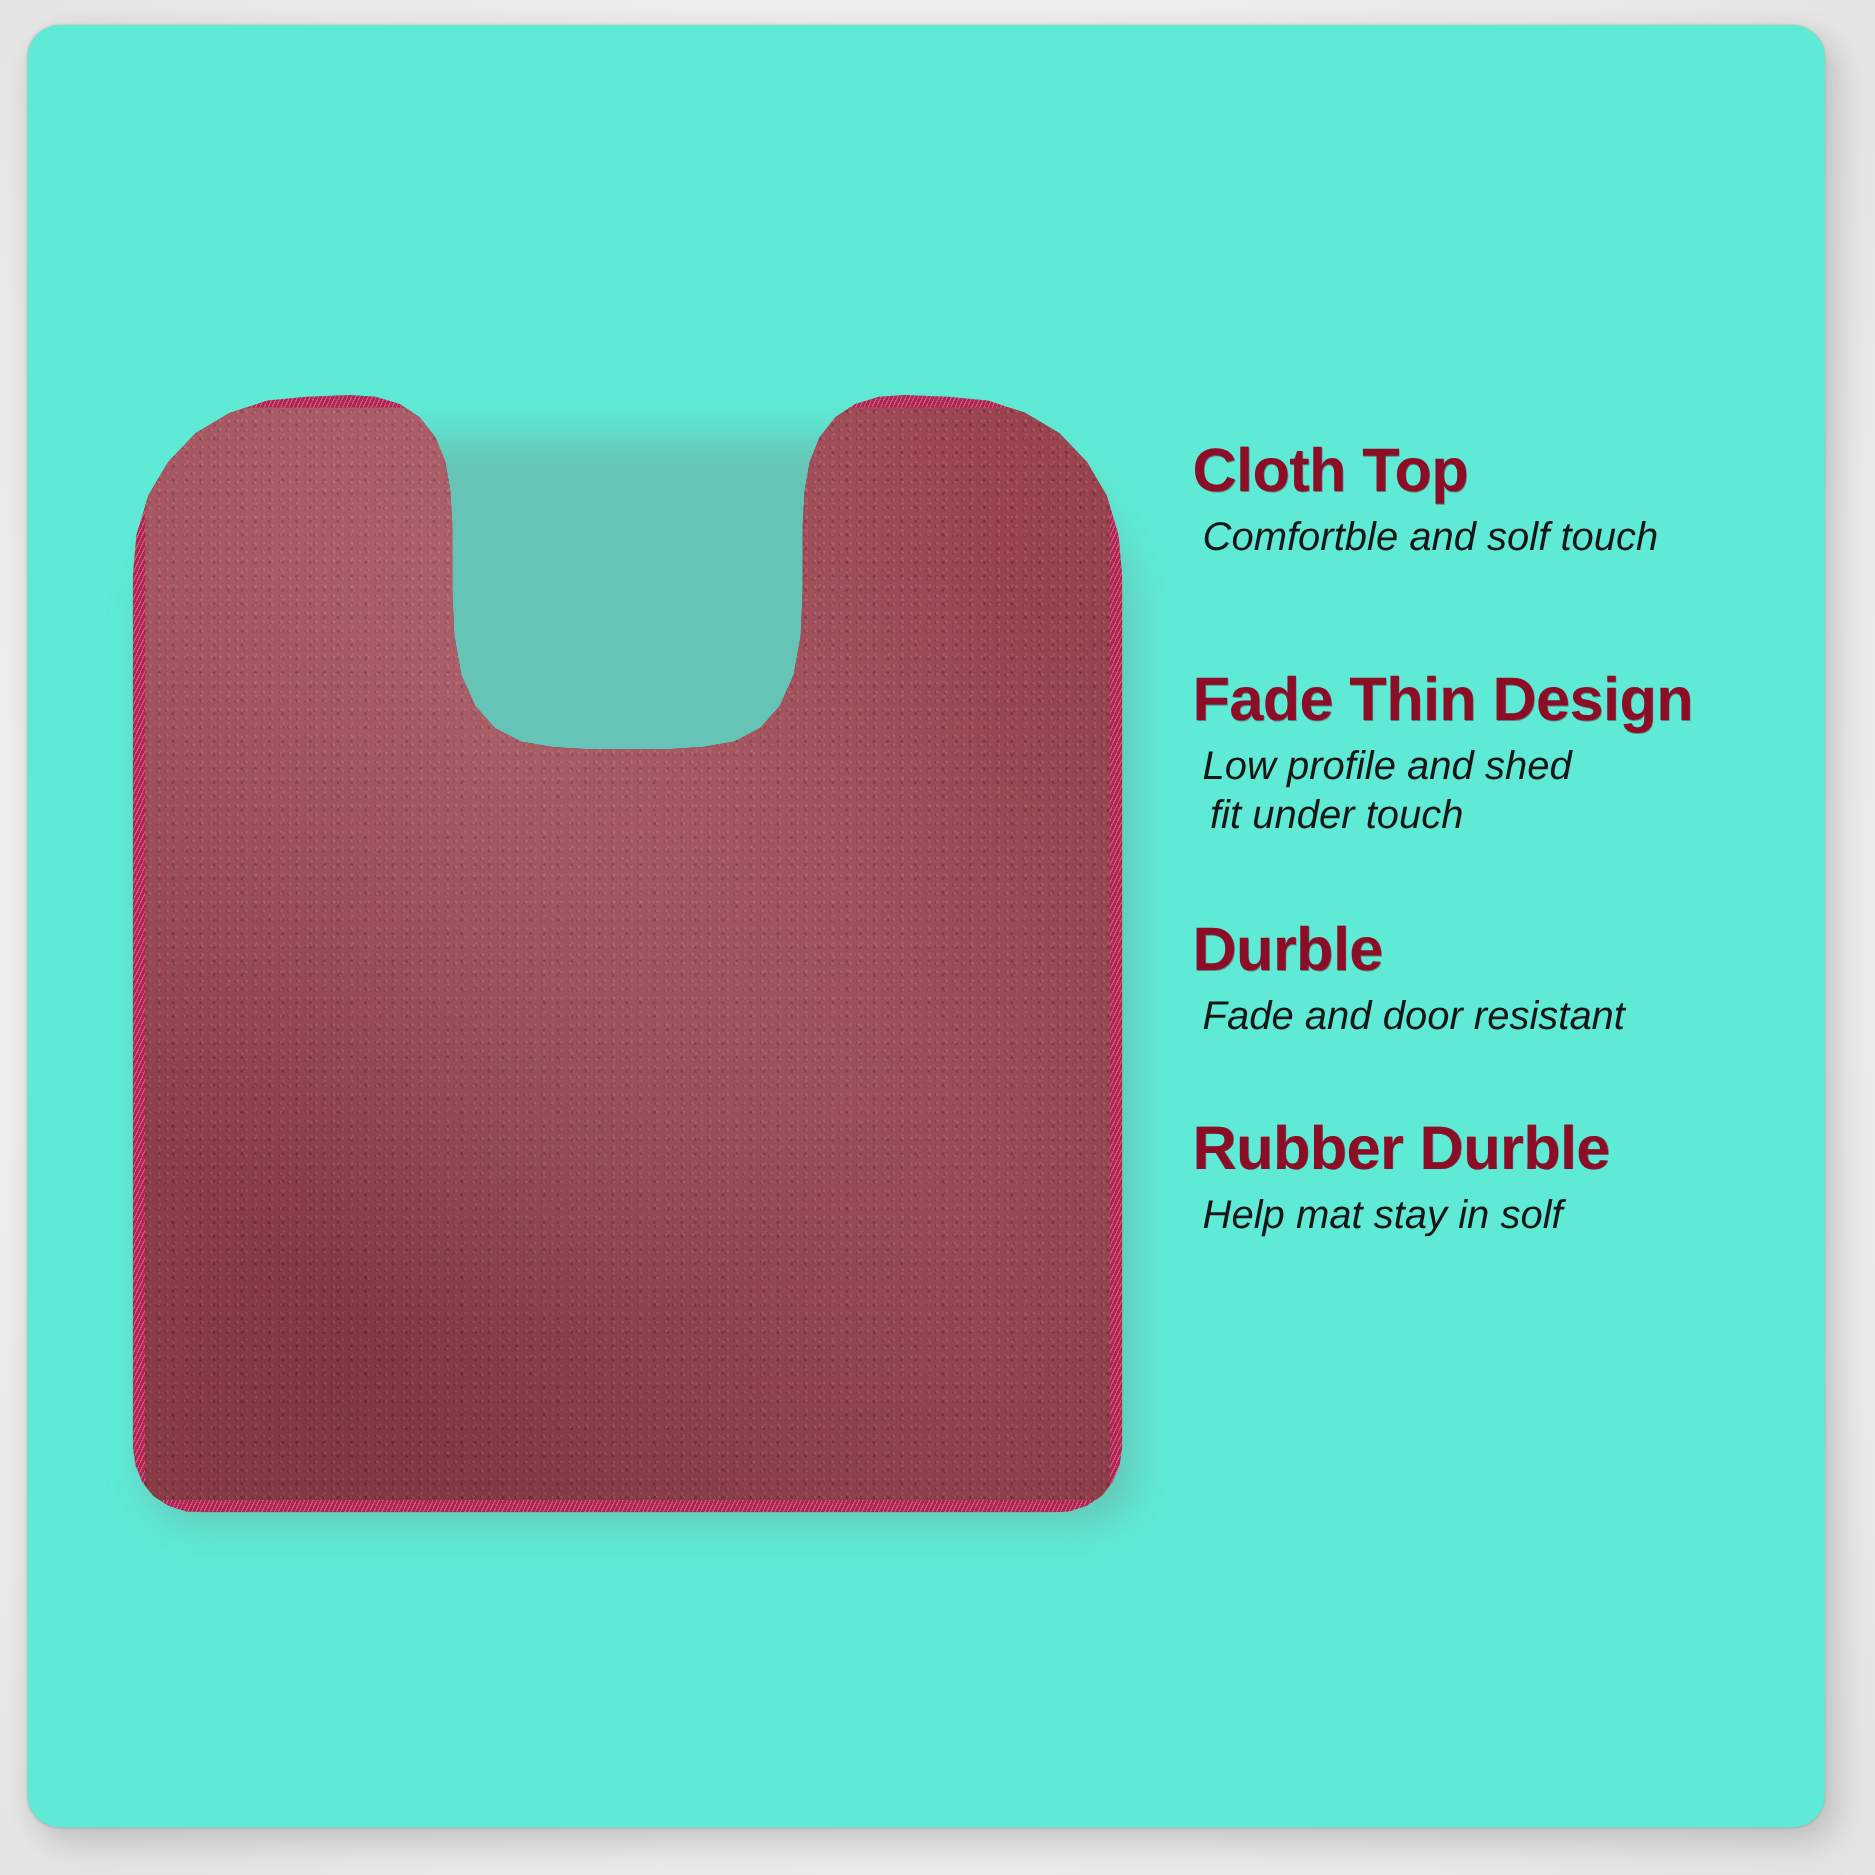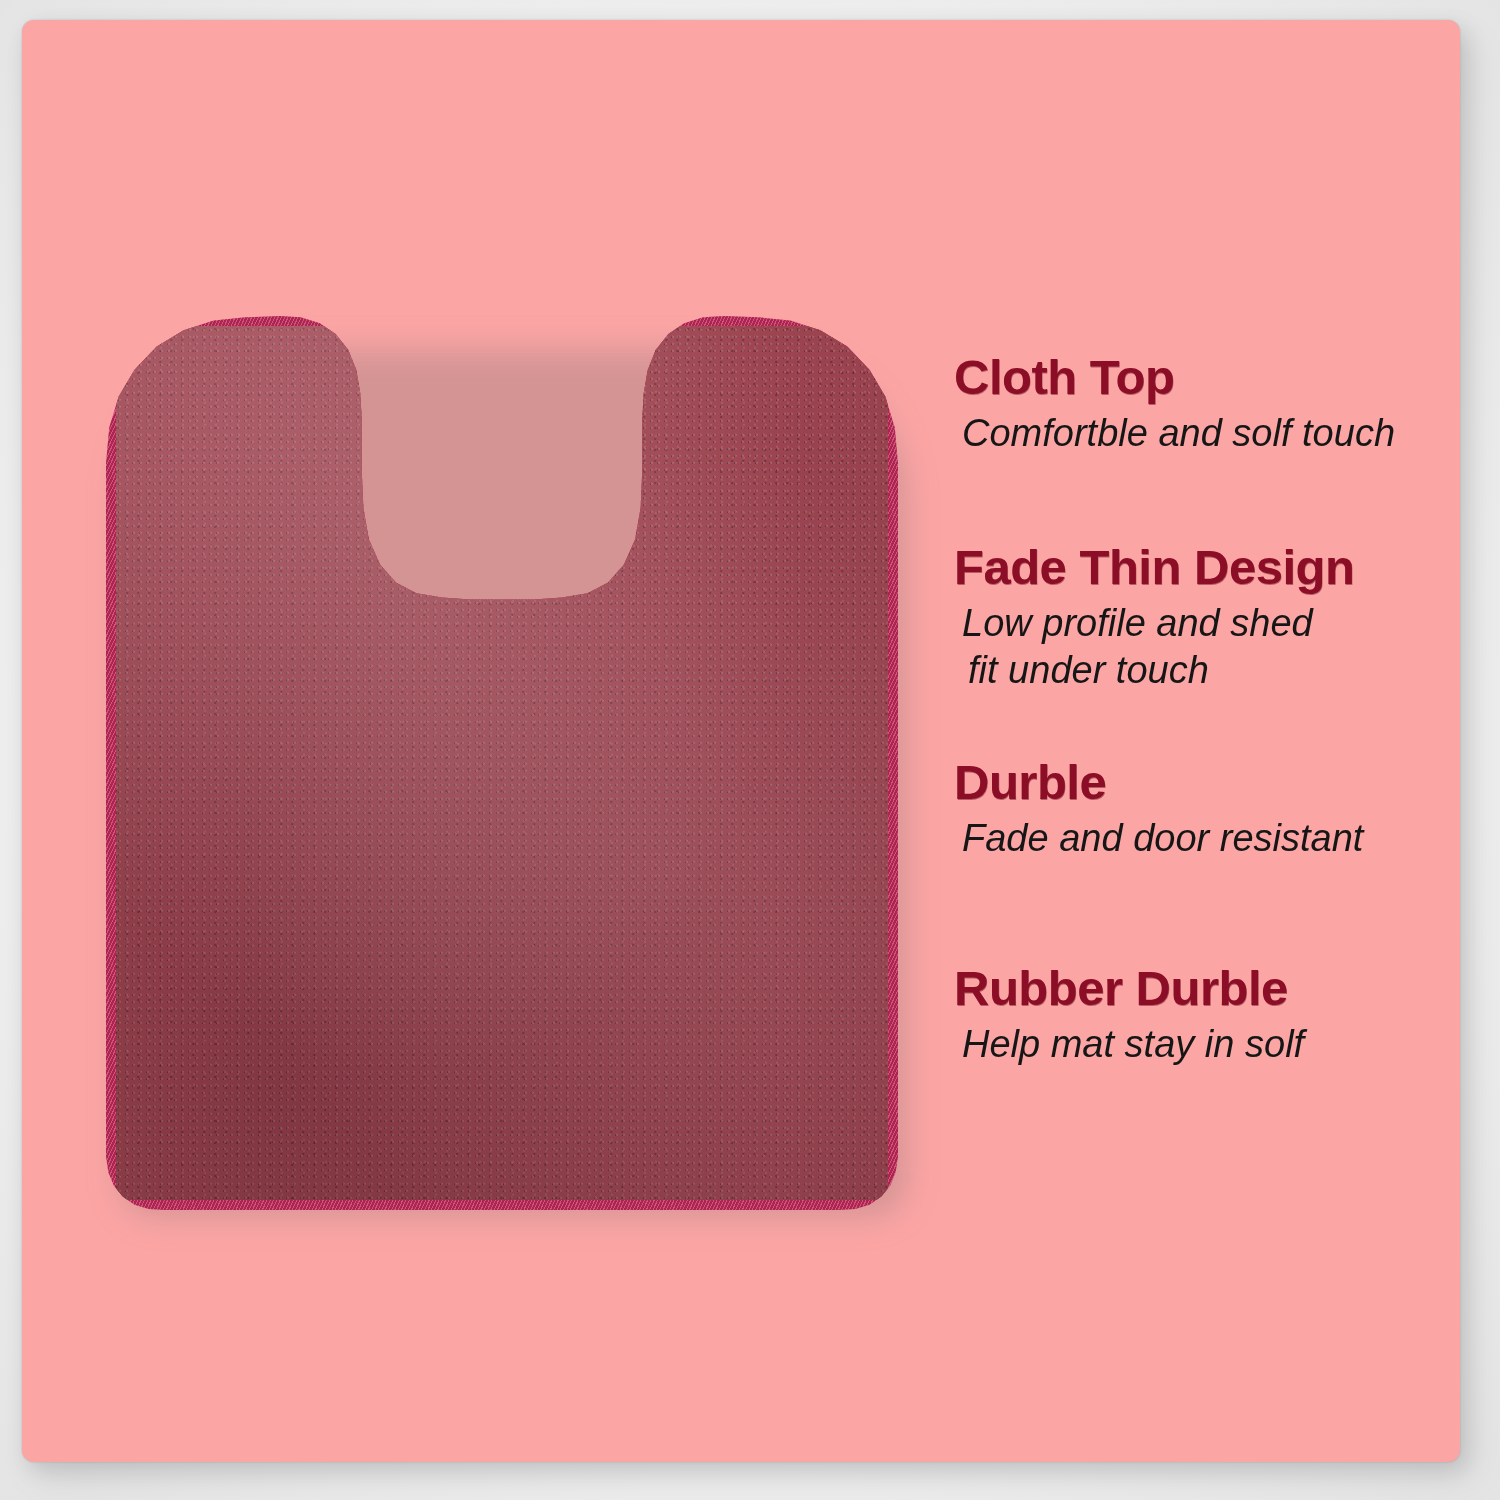--- a/index.html
+++ b/index.html
@@ -15,22 +15,22 @@
     background:
       radial-gradient(ellipse at 50% 50%, #ffffff 0%, #f2f2f2 55%, #e4e4e4 100%);
     position:relative;
   }
 
   
   #product-card {
     position:absolute;
     left:22px; top:20px;
     width:1438px; height:1442px;
-    background:#fca5a5;
-    border-radius:12px;
+    background:#5eead4;
+    border-radius:26px;
     box-shadow:
        0 0 2px rgba(0,0,0,0.18),
        6px 8px 22px rgba(0,0,0,0.13),
       14px 18px 40px rgba(0,0,0,0.07);
   }
 
   
   #mat-figure {
     position:absolute;
     left:84px; top:296px;
@@ -146,34 +146,34 @@
   .feature-title {
     font-size:49px;
     font-weight:bold;
     color:#8C0D26;
     line-height:1.04;
     letter-spacing:-0.5px;
     white-space:nowrap;
     text-shadow:0.5px 0.5px 0 rgba(90,6,22,0.45);
   }
   .feature-sub {
-    font-size:38px;
+    font-size:32px;
     font-style:italic;
     color:#161616;
     line-height:1.22;
     margin-top:7px;
     padding-left:8px;
     white-space:nowrap;
   }
   .feature-sub .sub-line-2 { display:block; padding-left:6px; }
 
   
   #feature-block-1 { margin-bottom:86px; }
   #feature-block-2 { margin-bottom:64px; }
-  #feature-block-3 { margin-bottom:102px; }
+  #feature-block-3 { margin-bottom:62px; }
 </style>
 </head>
 <body>
 
 <div id="product-card">
 
   <div id="mat-figure">
     <div class="mat-shadow"></div>
 
     <div class="mat-shape">

